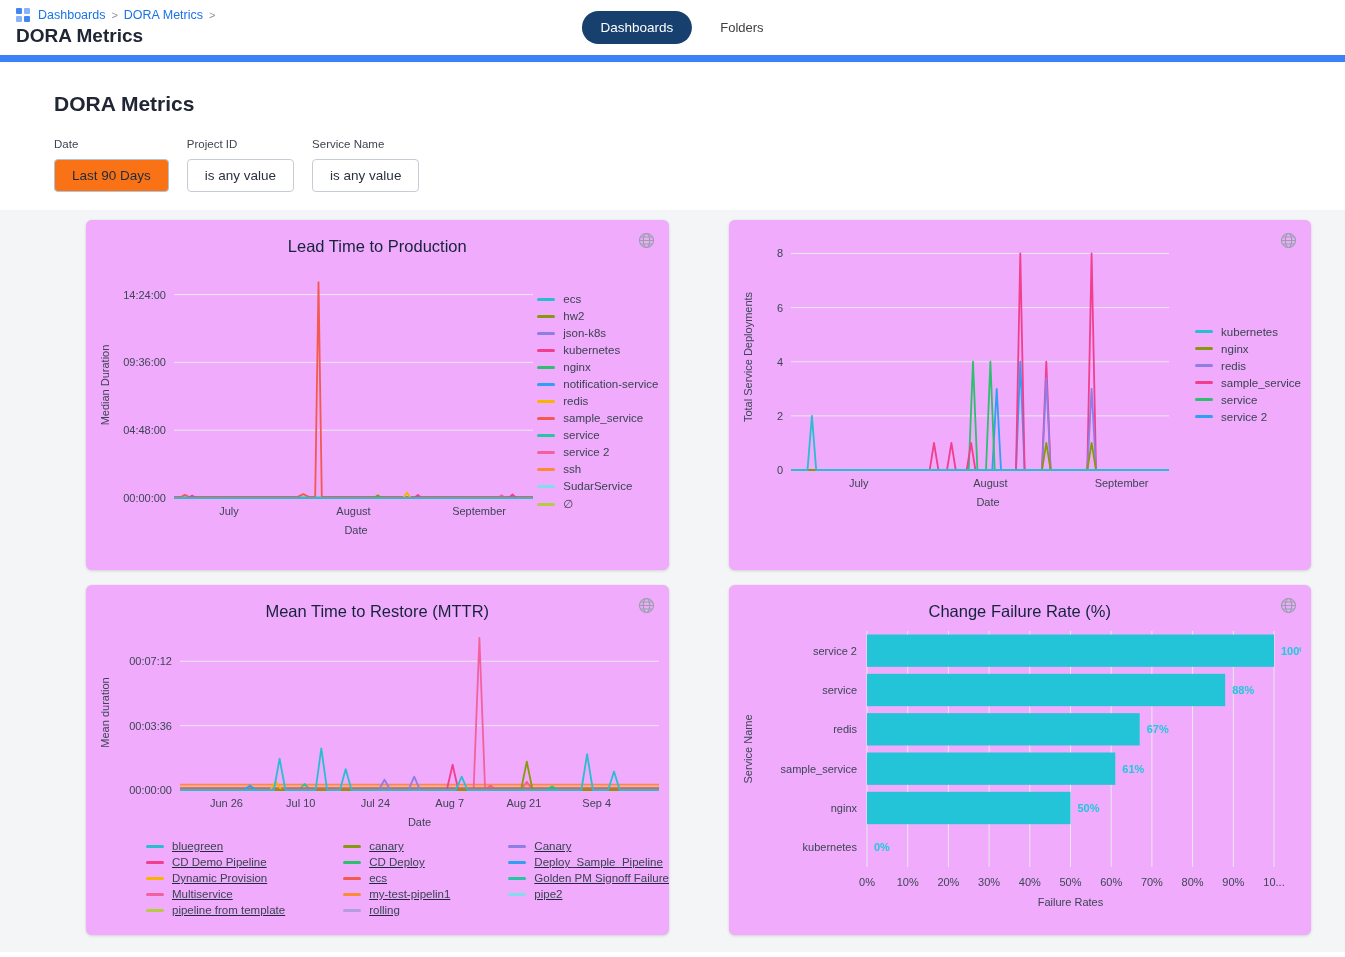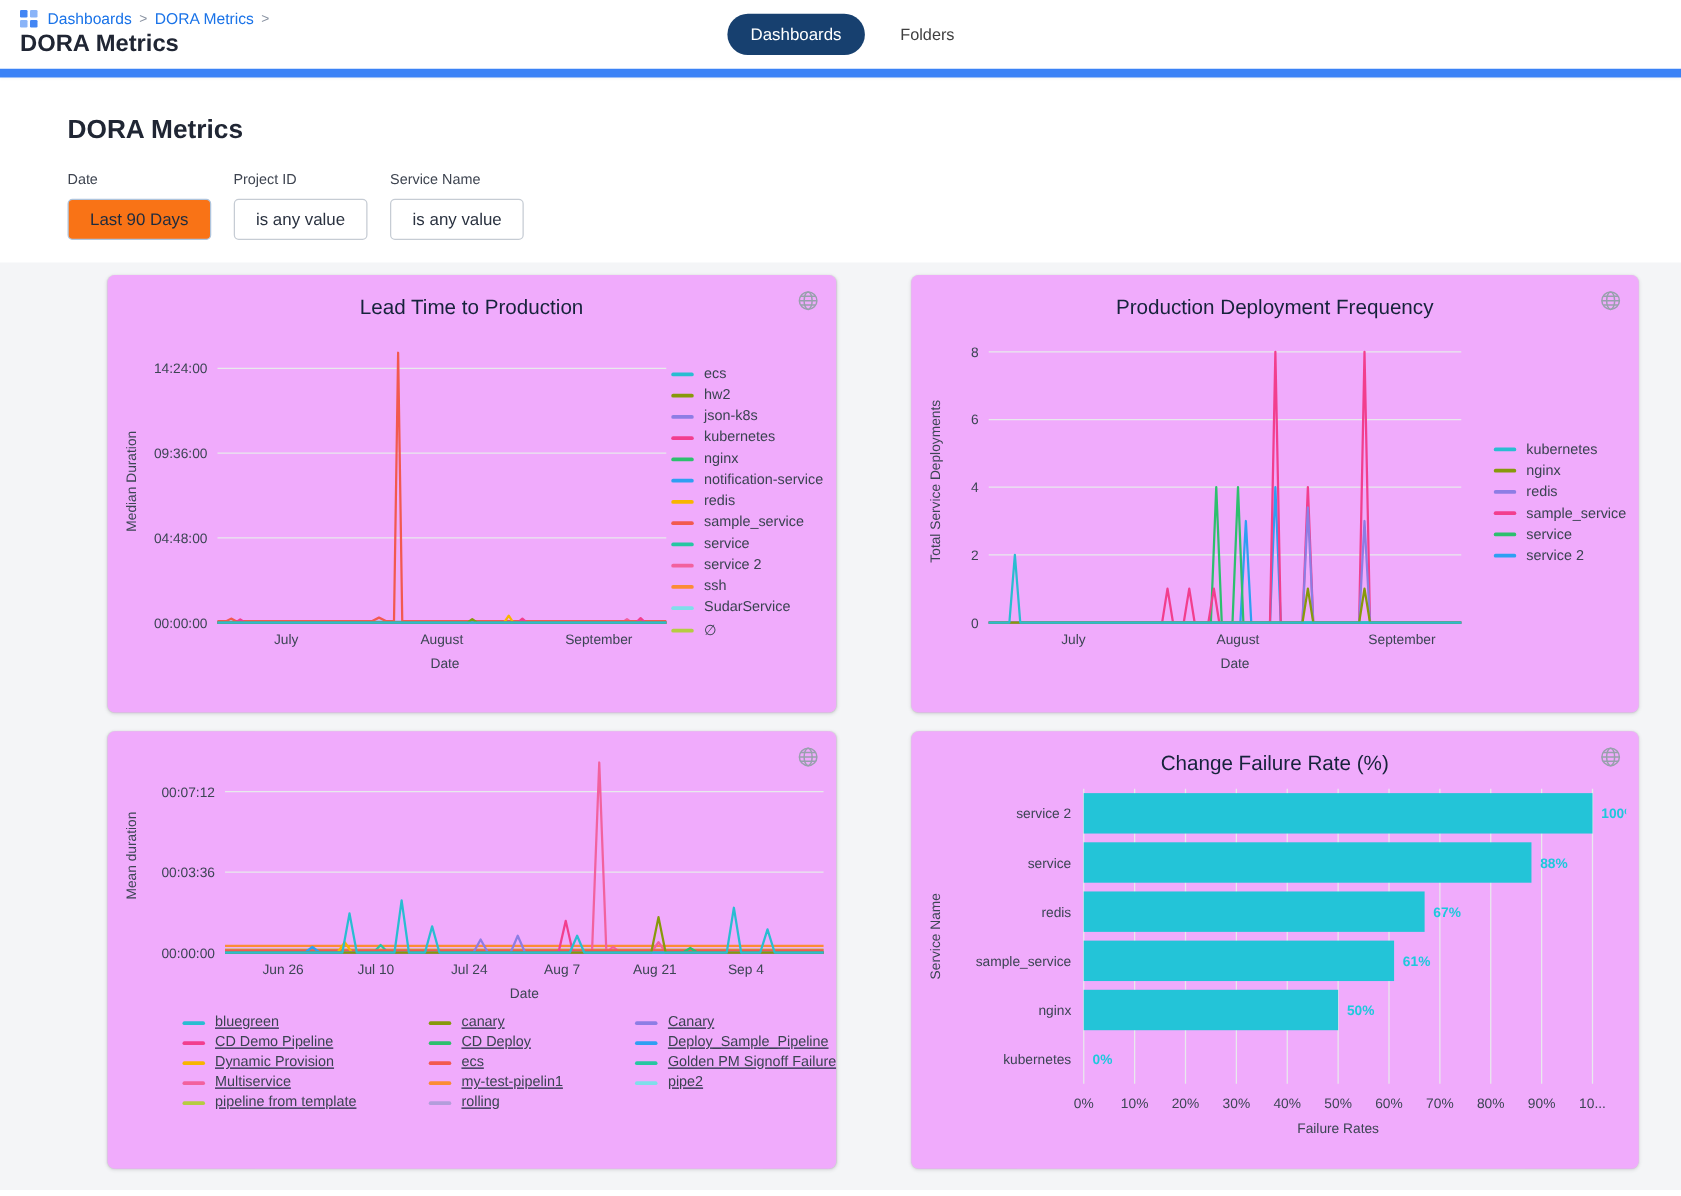--- a/index.html
+++ b/index.html
@@ -183,21 +183,20 @@
             </div>
             <div class="lg-item">
               <span class="lg-swatch" style="background: rgb(181, 204, 65);"></span>
               <span>∅</span>
             </div>
           </div>
       </div>
     </div>
 
     <div class="card">
-      <div class="card-title">Production Deployment Frequency</div>
       <span class="globe"><svg width="17" height="17">
             <circle cx="8.5" cy="8.5" r="7" fill="none" stroke="#98a0ad" stroke-width="1.2"></circle>
             <ellipse cx="8.5" cy="8.5" rx="3.2" ry="7" fill="none" stroke="#98a0ad" stroke-width="1.2"></ellipse>
             <line x1="1.5" x2="15.5" y1="8.5" y2="8.5" fill="none" stroke="#98a0ad" stroke-width="1.2"></line>
             <line x1="2.6" x2="14.4" y1="5" y2="5" fill="none" stroke="#98a0ad" stroke-width="1.2"></line>
             <line x1="2.6" x2="14.4" y1="12" y2="12" fill="none" stroke="#98a0ad" stroke-width="1.2"></line>
           </svg></span>
       <div class="card-body">
         <svg id="svg-deploy_freq" width="460" height="292">
             <line x1="52" x2="446" y1="242" y2="242" stroke="#e8eaec" stroke-width="1"></line>
@@ -245,20 +244,21 @@
             </div>
             <div class="lg-item">
               <span class="lg-swatch" style="background: rgb(46, 159, 242);"></span>
               <span>service 2</span>
             </div>
           </div>
       </div>
     </div>
 
     <div class="card">
+      <div class="card-title">Mean Time to Restore (MTTR)</div>
       <span class="globe"><svg width="17" height="17">
             <circle cx="8.5" cy="8.5" r="7" fill="none" stroke="#98a0ad" stroke-width="1.2"></circle>
             <ellipse cx="8.5" cy="8.5" rx="3.2" ry="7" fill="none" stroke="#98a0ad" stroke-width="1.2"></ellipse>
             <line x1="1.5" x2="15.5" y1="8.5" y2="8.5" fill="none" stroke="#98a0ad" stroke-width="1.2"></line>
             <line x1="2.6" x2="14.4" y1="5" y2="5" fill="none" stroke="#98a0ad" stroke-width="1.2"></line>
             <line x1="2.6" x2="14.4" y1="12" y2="12" fill="none" stroke="#98a0ad" stroke-width="1.2"></line>
           </svg></span>
       <div class="card-body">
         <svg id="svg-mttr" width="575" height="215">
             <line x1="84" x2="563" y1="169" y2="169" stroke="#e8eaec" stroke-width="1"></line>

